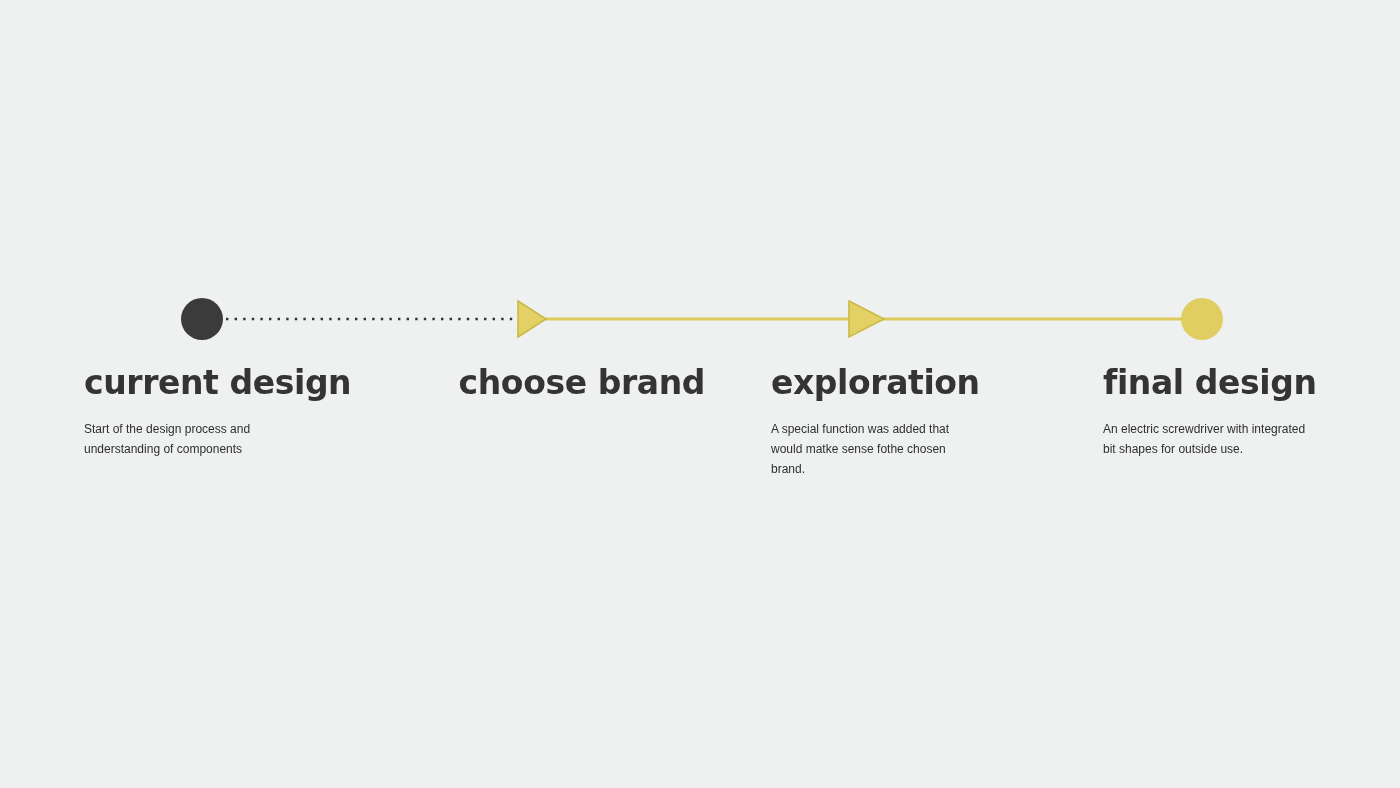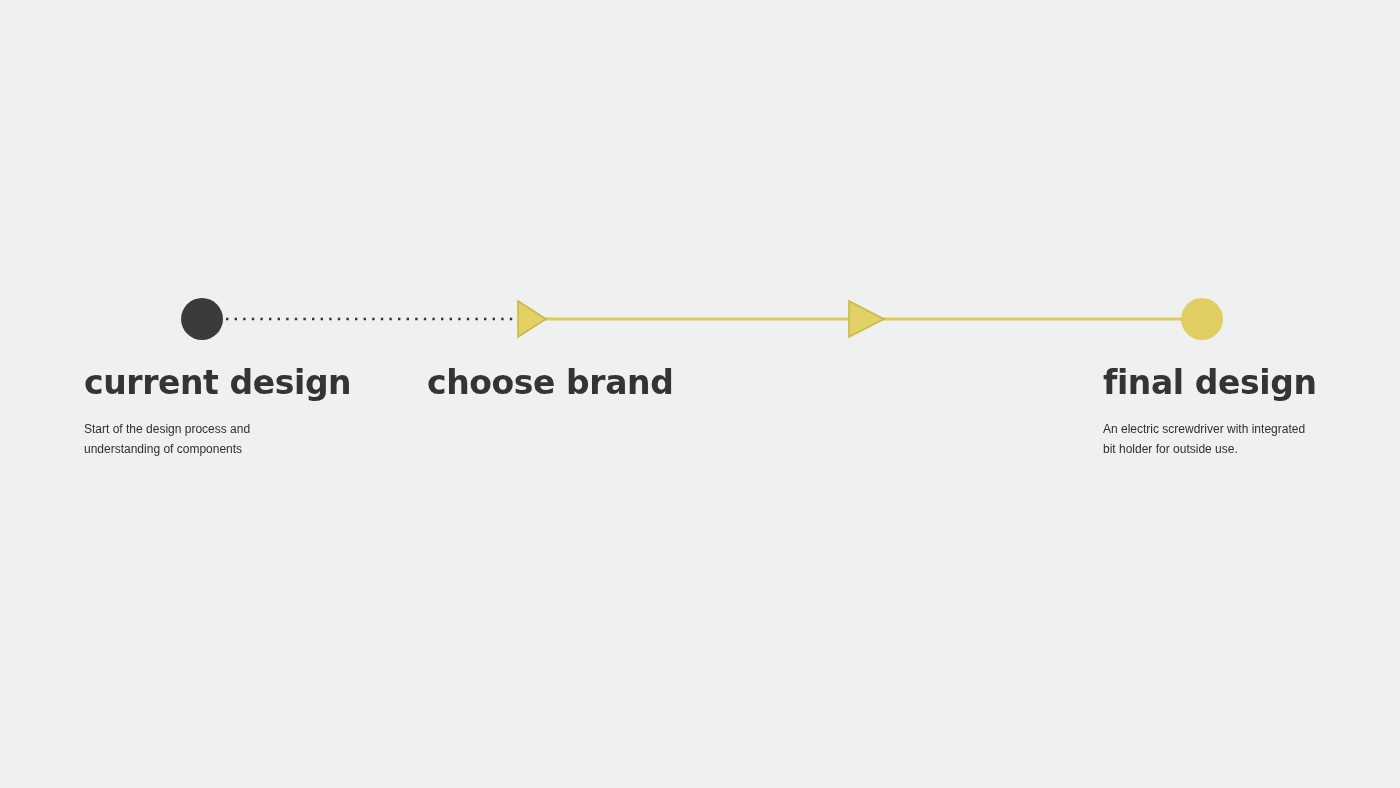--- a/index.html
+++ b/index.html
@@ -54,21 +54,21 @@
   .step-desc {
     font-family: "Liberation Sans", sans-serif;
     font-size: 12px;
     line-height: 20px;
     color: #2f2f2f;
     margin: 0;
     width: 210px;
   }
 
   .step-1 { left: 84px; top: 365px; }
-  .step-2 { left: 427px; top: 365px; }
+  .step-2 { left: 405px; top: 365px; text-align: right; }
   .step-3 { left: 771px; top: 365px; }
   .step-4 { left: 1103px; top: 365px; }
 
   .step-1 .step-desc,
   .step-2 .step-desc,
   .step-3 .step-desc,
   .step-4 .step-desc { margin-top: 18px; }
 </style>
 </head>
 <body>
@@ -96,20 +96,24 @@
 
     <div class="step step-1">
       <h2 class="step-title">current design</h2>
       <p class="step-desc">Start of the design process and understanding of components</p>
     </div>
 
     <div class="step step-2">
       <h2 class="step-title">choose brand</h2>
     </div>
 
+    <div class="step step-3">
+      <h2 class="step-title">exploration</h2>
+      <p class="step-desc">A special function was added that would matke sense fothe chosen brand.</p>
+    </div>
 
     <div class="step step-4">
       <h2 class="step-title">final design</h2>
-      <p class="step-desc">An electric screwdriver with integrated bit holder for outside use.</p>
+      <p class="step-desc">An electric screwdriver with integrated bit shapes for outside use.</p>
     </div>
 
   </div>
 </div>
 
 </body></html>

